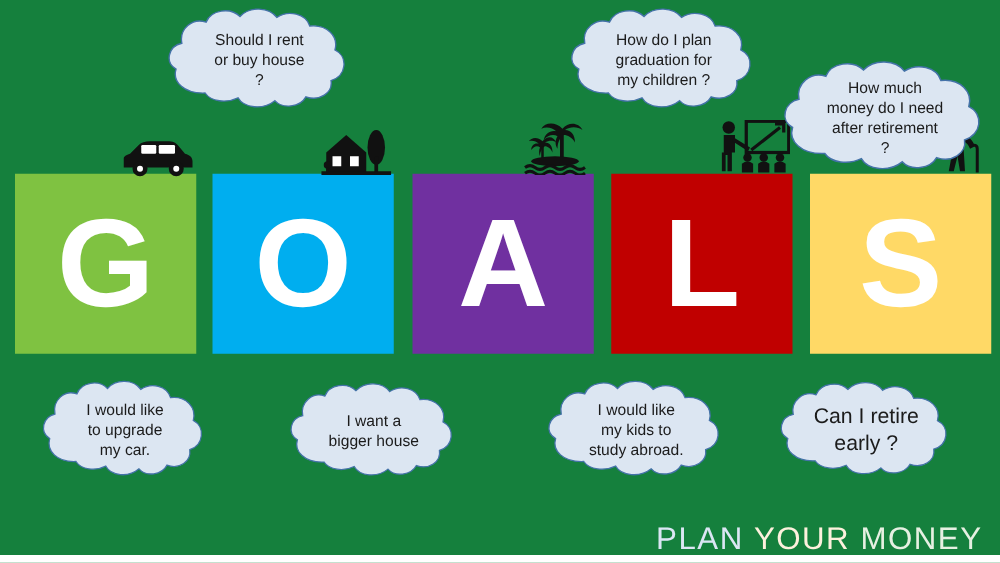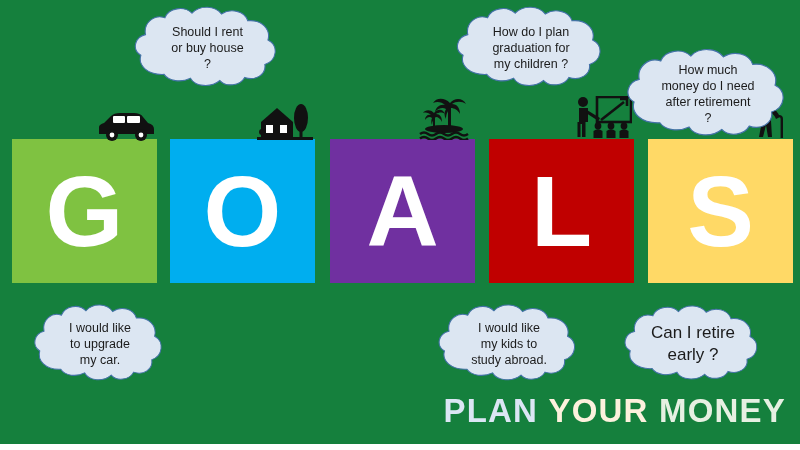--- a/index.html
+++ b/index.html
@@ -83,23 +83,23 @@
     color: #111111;
     letter-spacing: 0.2px;
     white-space: nowrap;
     z-index: 8;
   }
 
   
   #watermark {
     position: absolute;
     right: 14px;
-    top: 392px;
-    font-size: 33px;
-    font-weight: bold;
+    top: 417px;
+    font-size: 25px;
+    font-weight: normal;
     letter-spacing: 1.2px;
     white-space: nowrap;
     z-index: 2;
   }
   #watermark span { display: inline; }
   .wm-plan  { color: #dbe6f4; }
   .wm-your  { color: #fdf1dd; }
   .wm-money { color: #e6f0e2; }
 </style>
 </head>
@@ -220,20 +220,27 @@
 
   <div class="cloud" style="left:30px; top:302px; width:140px; height:84px; font-size:12.5px;">
     <svg viewBox="0 0 200 115" preserveAspectRatio="none">
       <path d="M44,92 C22,93 10,80 14,67 C2,60 6,43 20,40 C17,25 31,13 45,18 C50,5 70,2 80,12 C90,1 110,2 118,13 C130,5 148,9 152,22 C170,20 182,33 178,47 C192,54 190,74 174,79 C176,92 162,101 148,96 C142,107 124,109 116,100 C104,110 84,108 78,97 C66,103 50,101 44,92 Z" fill="#DCE6F2" stroke="#4472A8" stroke-width="1.4"></path>
     </svg>
     <span class="cloud-text">I would like
 to upgrade
 my car.</span>
   </div>
 
+  <div class="cloud" style="left:228px; top:304px; width:142px; height:82px; font-size:12.5px;">
+    <svg viewBox="0 0 200 115" preserveAspectRatio="none">
+      <path d="M44,92 C22,93 10,80 14,67 C2,60 6,43 20,40 C17,25 31,13 45,18 C50,5 70,2 80,12 C90,1 110,2 118,13 C130,5 148,9 152,22 C170,20 182,33 178,47 C192,54 190,74 174,79 C176,92 162,101 148,96 C142,107 124,109 116,100 C104,110 84,108 78,97 C66,103 50,101 44,92 Z" fill="#DCE6F2" stroke="#4472A8" stroke-width="1.4"></path>
+    </svg>
+    <span class="cloud-text">I want a
+bigger house</span>
+  </div>
 
   <div class="cloud" style="left:434px; top:302px; width:150px; height:84px; font-size:12.5px;">
     <svg viewBox="0 0 200 115" preserveAspectRatio="none">
       <path d="M44,92 C22,93 10,80 14,67 C2,60 6,43 20,40 C17,25 31,13 45,18 C50,5 70,2 80,12 C90,1 110,2 118,13 C130,5 148,9 152,22 C170,20 182,33 178,47 C192,54 190,74 174,79 C176,92 162,101 148,96 C142,107 124,109 116,100 C104,110 84,108 78,97 C66,103 50,101 44,92 Z" fill="#DCE6F2" stroke="#4472A8" stroke-width="1.4"></path>
     </svg>
     <span class="cloud-text">I would like
 my kids to
 study abroad.</span>
   </div>
 

